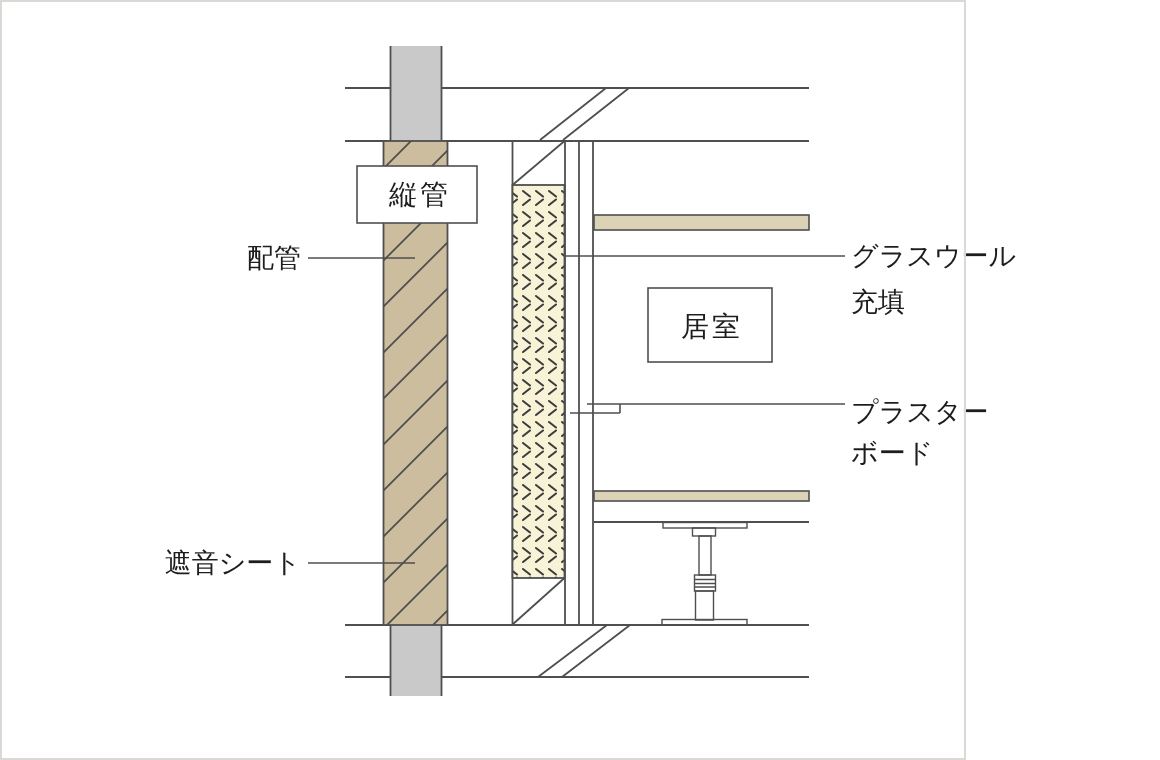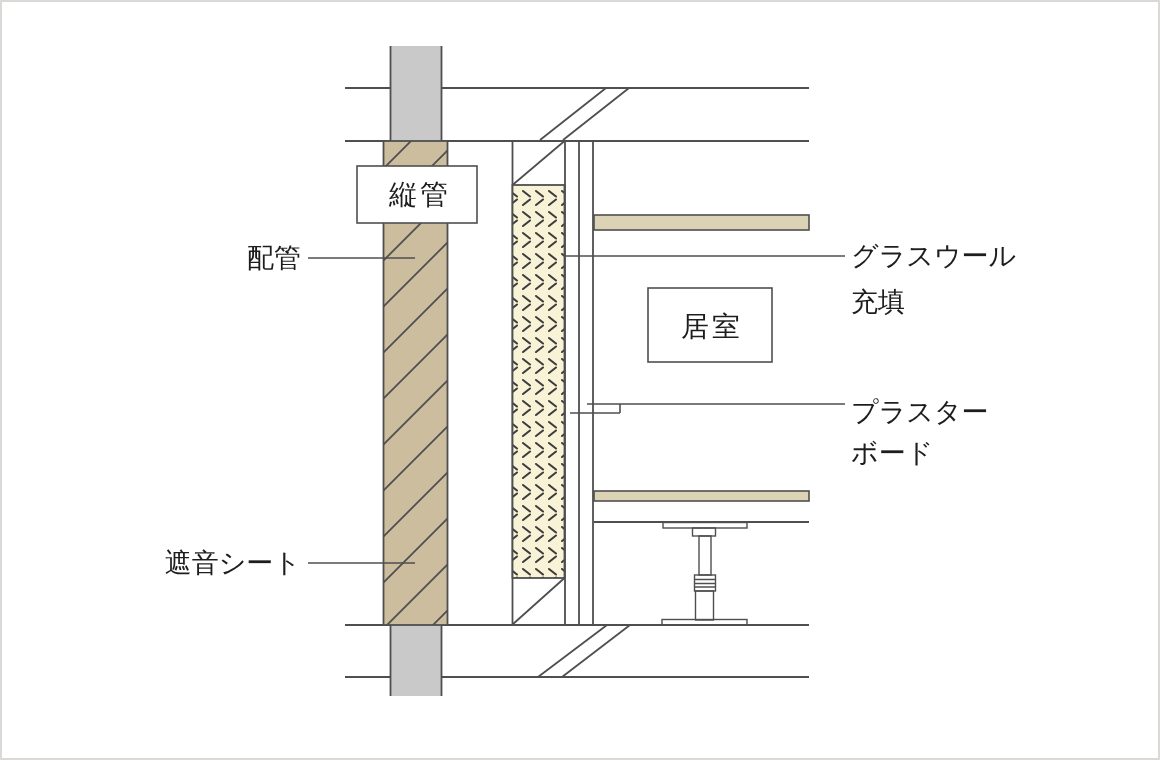--- a/index.html
+++ b/index.html
@@ -1,18 +1,18 @@
 <!DOCTYPE html>
 <html><head>
 <meta charset="utf-8">
 <style>
   html,body{margin:0;padding:0;background:#ffffff;}
   .stage{
     position:relative;
-    width:1160px;height:760px;
+    width:966px;height:760px;
     background:#ffffff;
     outline:2px solid #dbd9d6;
     outline-offset:-2px;
     font-family:"Liberation Serif","DejaVu Serif",serif;
   }
   svg{display:block;width:1160px;height:760px;}
   .ln{stroke:#4f4f4f;stroke-width:1.8;fill:none;}
   .ln2{stroke:#4f4f4f;stroke-width:2;fill:none;}
   .thin{stroke:#4f4f4f;stroke-width:1.4;fill:none;}
   .leader{stroke:#4f4f4f;stroke-width:1.6;fill:none;}

